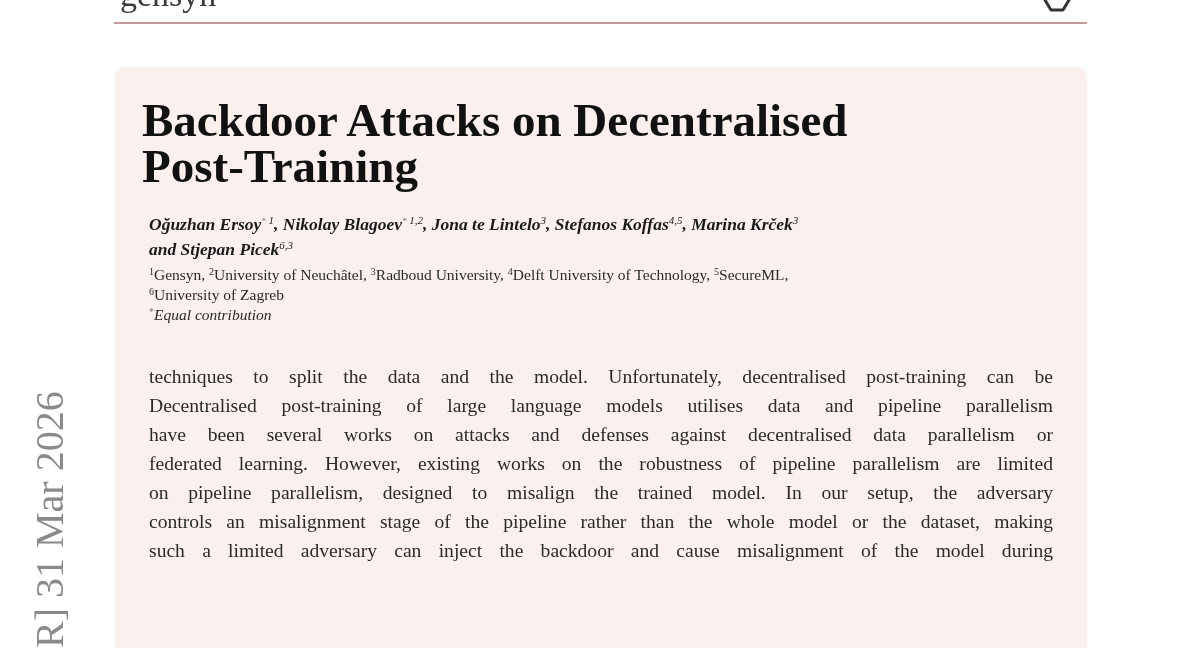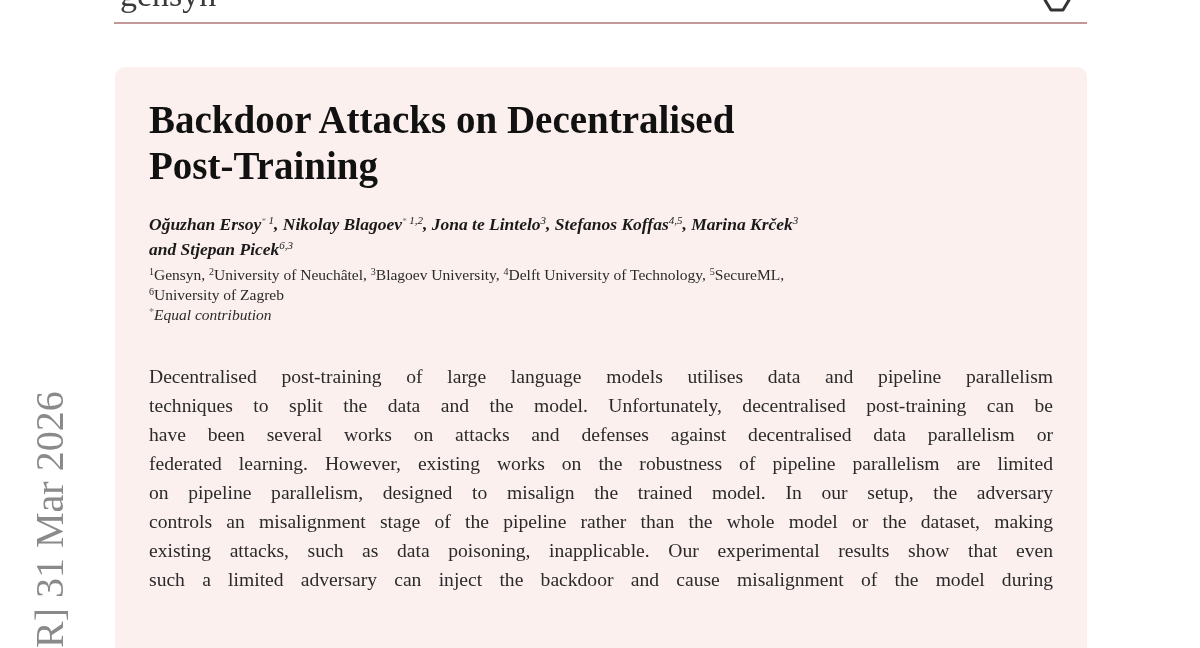--- a/index.html
+++ b/index.html
@@ -35,23 +35,23 @@
   }
 
   .abstract-box {
     position: absolute; left: 115px; top: 67px;
     width: 972px; height: 640px;
     background: #fcf0ef;
     border-radius: 10px;
   }
 
   .title {
-    position: absolute; left: 149px; top: 97px;
+    position: absolute; left: 142px; top: 97px;
     width: 760px;
-    font-size: 39px; font-weight: bold; line-height: 46px;
+    font-size: 47px; font-weight: bold; line-height: 46px;
     color: #111; margin: 0;
   }
 
   .authors {
     position: absolute; left: 149px; top: 212px;
     width: 880px;
     font-size: 17.5px; font-weight: bold; line-height: 25px; color: #1a1a1a; font-style: italic;
   }
   .authors sup { font-size: 11px; font-weight: normal; vertical-align: 6px; line-height: 0; }
   .authors .star { font-size: 9px; color: #777; }
@@ -97,29 +97,28 @@
     <span>Backdoor Attacks on Decentralised</span><br>
     <span>Post-Training</span>
   </h1>
 
   <div class="authors">
     <span>Oğuzhan Ersoy</span><sup><span class="star">*</span> <span>1</span></sup><span>, </span><span>Nikolay Blagoev</span><sup><span class="star">*</span> <span>1,2</span></sup><span>, </span><span>Jona te Lintelo</span><sup>3</sup><span>, </span><span>Stefanos Koffas</span><sup>4,5</sup><span>, </span><span>Marina Krček</span><sup>3</sup><br>
     <span>and </span><span>Stjepan Picek</span><sup>6,3</sup>
   </div>
 
   <div class="affil">
-    <sup>1</sup><span>Gensyn</span>, <sup>2</sup><span>University of Neuchâtel</span>, <sup>3</sup><span>Blagoev University</span>, <sup>4</sup><span>Delft University of Technology</span>, <sup>5</sup><span>SecureML</span>,<br>
+    <sup>1</sup><span>Gensyn</span>, <sup>2</sup><span>University of Neuchâtel</span>, <sup>3</sup><span>Radboud University</span>, <sup>4</sup><span>Delft University of Technology</span>, <sup>5</sup><span>SecureML</span>,<br>
     <sup>6</sup><span>University of Zagreb</span><br>
     <span class="equal"><sup>*</sup><span>Equal contribution</span></span>
   </div>
 
   <div class="abstract-text">
+    <span class="line">techniques to split the data and the model. Unfortunately, decentralised post-training can be</span>
     <span class="line">Decentralised post-training of large language models utilises data and pipeline parallelism</span>
-    <span class="line">techniques to split the data and the model. Unfortunately, decentralised post-training can be</span>
     <span class="line">have been several works on attacks and defenses against decentralised data parallelism or</span>
     <span class="line">federated learning. However, existing works on the robustness of pipeline parallelism are limited</span>
     <span class="line">on pipeline parallelism, designed to misalign the trained model.  In our setup, the adversary</span>
     <span class="line">controls an misalignment stage of the pipeline rather than the whole model or the dataset, making</span>
-    <span class="line">existing attacks, such as data poisoning, inapplicable. Our experimental results show that even</span>
     <span class="line">such a limited adversary can inject the backdoor and cause misalignment of the model during</span>
   </div>
 
 </div>
 
 </body></html>

